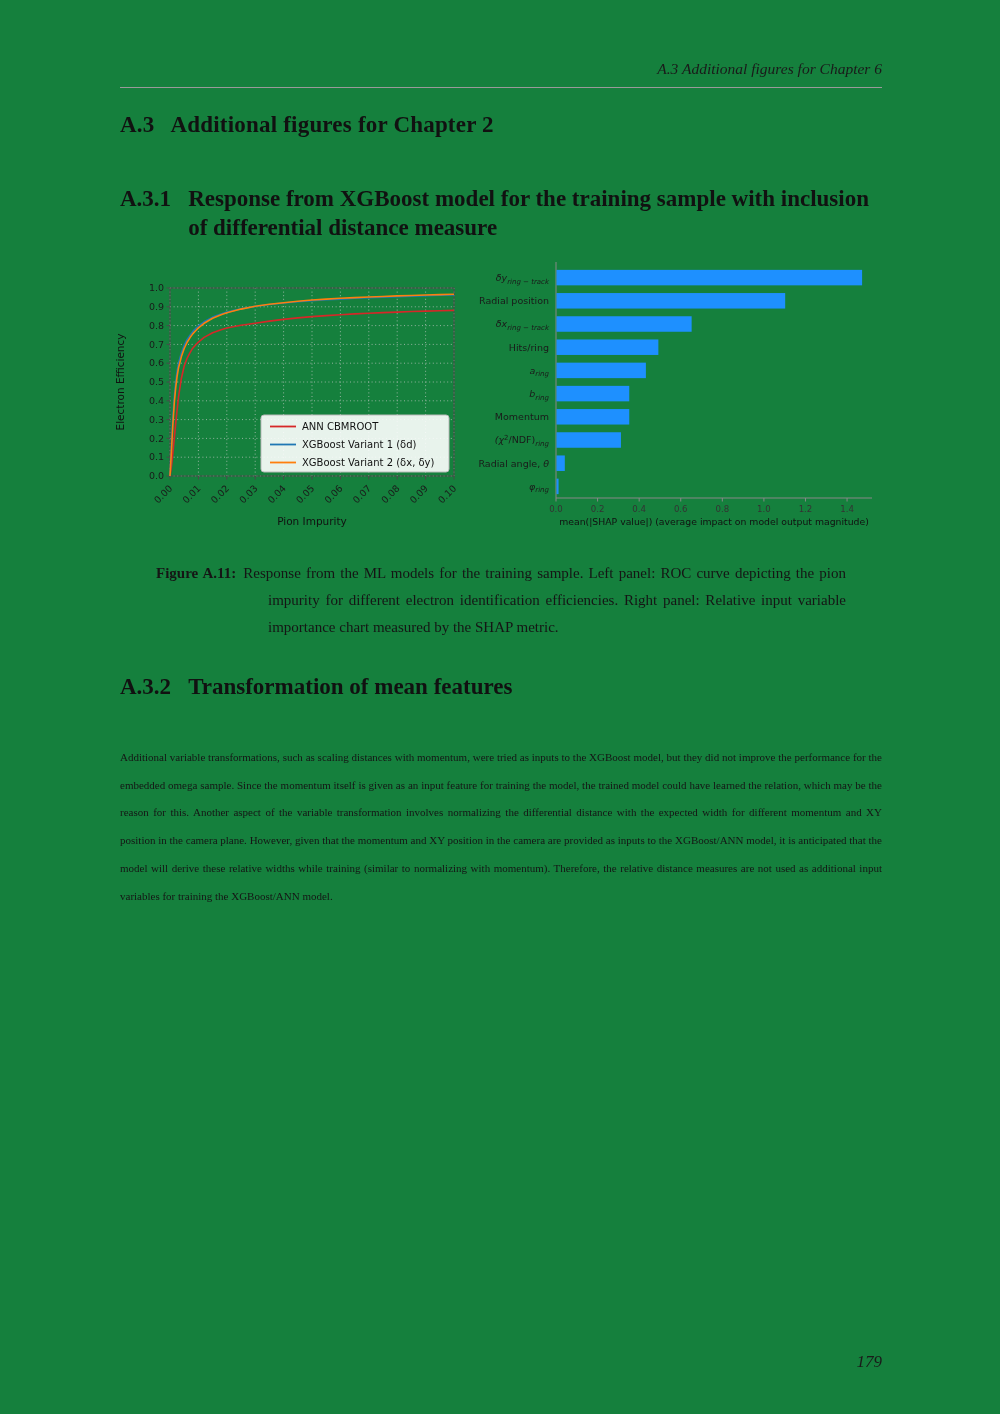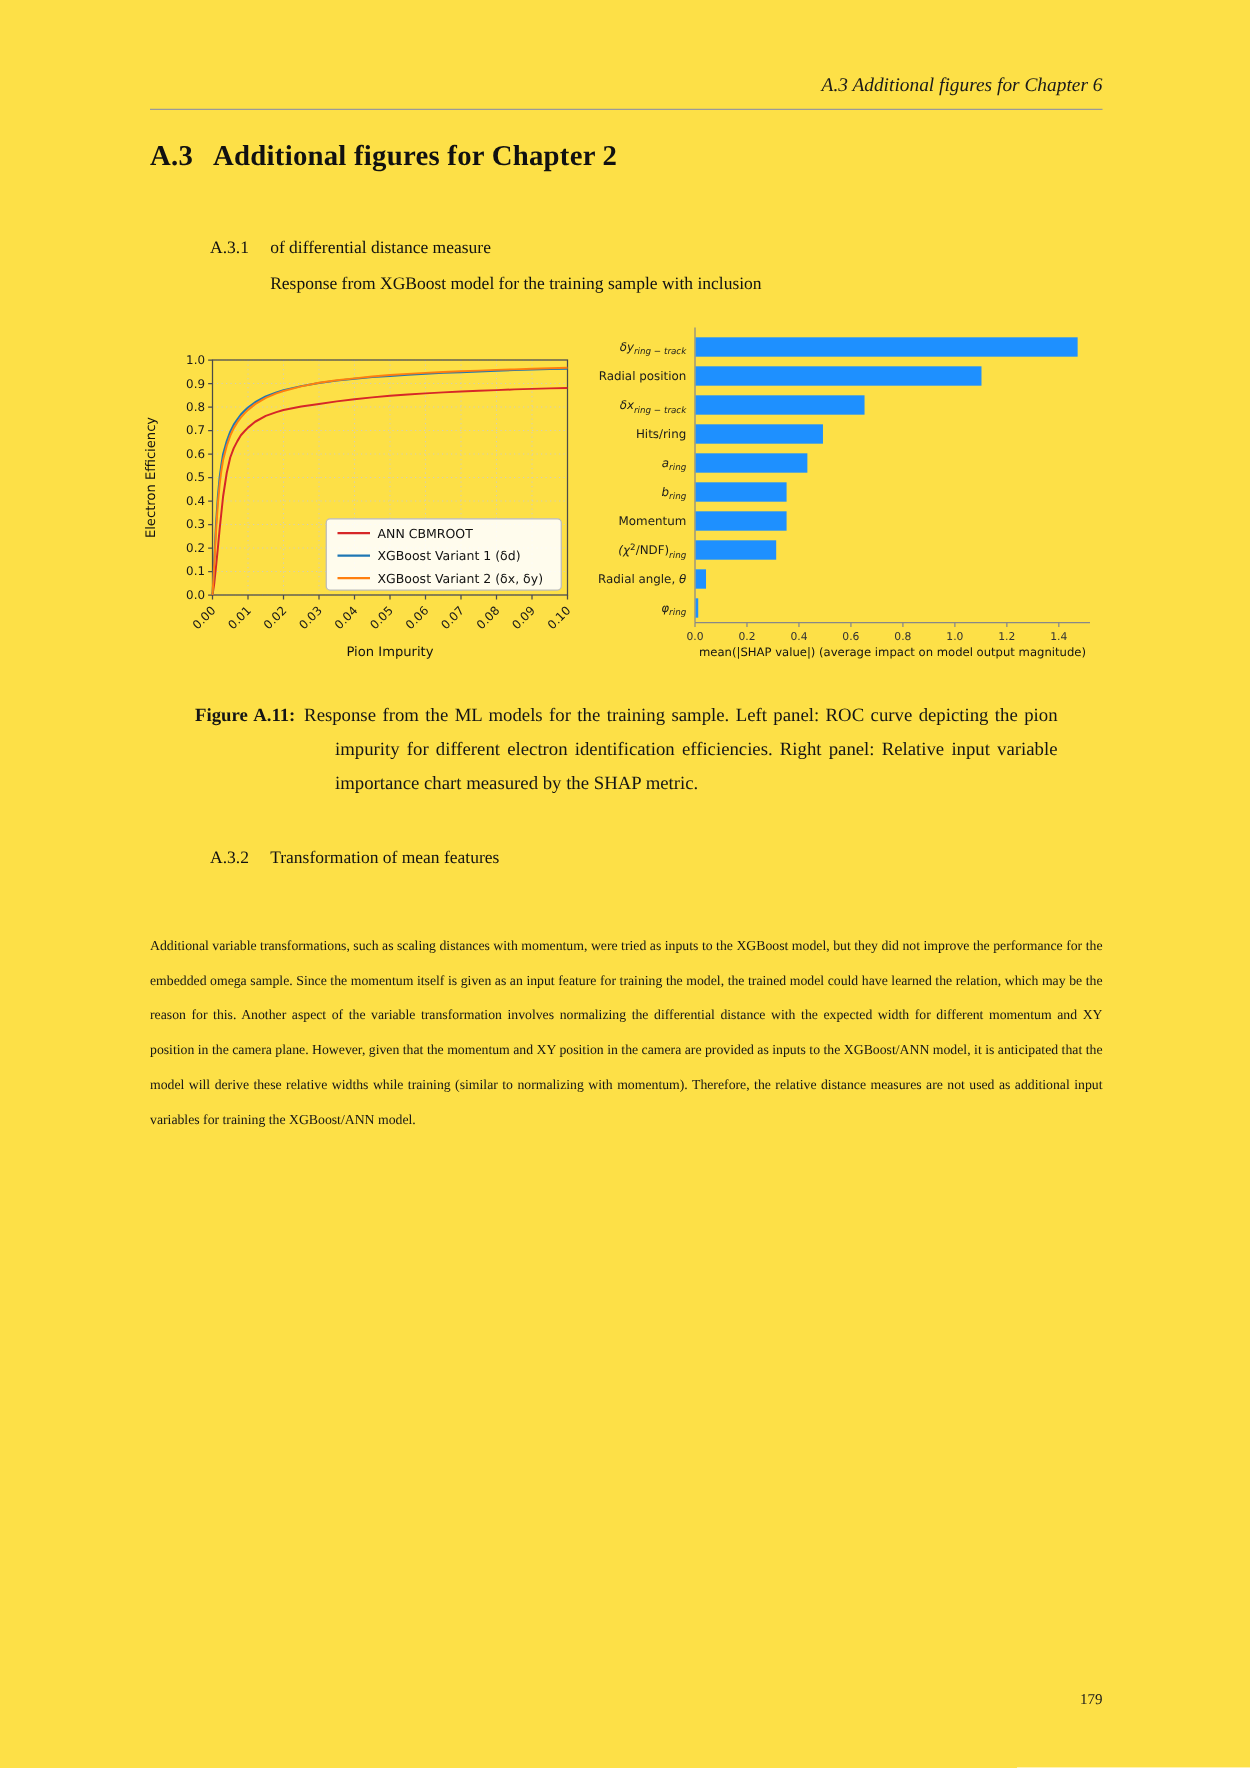--- a/index.html
+++ b/index.html
@@ -1,75 +1,75 @@
 <!DOCTYPE html>
 <html><head>
 <meta charset="utf-8">
 <style>
   html,body{margin:0;padding:0;background:#ffffff;}
   .page{
-    position:relative;width:1000px;height:1414px;background:#fde047;
+    position:relative;width:1000px;height:1414px;background:#15803d;
     font-family:"Liberation Serif","DejaVu Serif",serif;color:#111;
     overflow:hidden;
   }
   .running-head{
     position:absolute;top:60px;left:120px;right:118px;
     text-align:right;font-style:italic;font-size:15.5px;color:#1a1a1a;
   }
   .head-rule{
     position:absolute;top:87px;left:120px;right:118px;
     border-top:1.6px solid #9a9a9a;height:0;
   }
   .sec-heading{
     position:absolute;top:112px;left:120px;margin:0;
     font-size:23px;font-weight:bold;letter-spacing:.2px;
   }
   .sec-heading .num{margin-right:16px;margin-top:31px;}
   .subsec{
     position:absolute;left:120px;display:flex;
-    font-size:14px;font-weight:normal;line-height:29px;margin-left:48px;
+    font-size:23px;font-weight:bold;line-height:29px;
   }
   #ss1{top:184px;width:780px;}
   #ss2{top:672px;}
   .subsec .num2{margin-right:17px;white-space:nowrap;}
   .subsec .lines span{display:block;}
   .figure-row{
     position:absolute;top:258px;left:112px;display:flex;gap:2px;align-items:flex-start;
   }
   .caption{
     position:absolute;top:560px;left:268px;width:578px;
     text-indent:-112px;text-align:justify;
     font-size:15px;line-height:27px;color:#151515;
   }
   .cap-label{font-weight:bold;margin-right:7px;}
   .body-par{
     position:absolute;top:744px;left:120px;width:762px;
     font-size:11px;line-height:27.7px;text-align:justify;color:#151515;
   }
   .page-number{
-    position:absolute;top:1352px;right:118px;font-size:12px;color:#1a1a1a;
+    position:absolute;top:1352px;right:118px;font-size:17px;color:#1a1a1a;font-style:italic;
   }
 </style>
 </head>
 <body>
 
 <div class="page">
 
   <div class="running-head">A.3  Additional figures for Chapter 6</div>
   <div class="head-rule"></div>
 
   <h1 class="sec-heading">
     <span class="num">A.3</span><span>Additional figures for Chapter 2</span>
   </h1>
 
   <div class="subsec" id="ss1">
     <span class="num2">A.3.1</span>
     <span class="lines">
+      <span>Response from XGBoost model for the training sample with inclusion</span>
       <span>of differential distance measure</span>
-      <span>Response from XGBoost model for the training sample with inclusion</span>
     </span>
   </div>
 
   <div class="figure-row">
     <div id="roc-chart"><svg width="356" height="272" viewBox="0 0 356 272" font-family="&quot;DejaVu Sans&quot;,&quot;Liberation Sans&quot;,sans-serif">
           <line x1="58" y1="218" x2="342" y2="218" stroke="#cccccc" stroke-width="0.7" stroke-dasharray="1 2.6"></line>
           <line x1="58" y1="199.2" x2="342" y2="199.2" stroke="#cccccc" stroke-width="0.7" stroke-dasharray="1 2.6"></line>
           <line x1="58" y1="180.4" x2="342" y2="180.4" stroke="#cccccc" stroke-width="0.7" stroke-dasharray="1 2.6"></line>
           <line x1="58" y1="161.6" x2="342" y2="161.6" stroke="#cccccc" stroke-width="0.7" stroke-dasharray="1 2.6"></line>
           <line x1="58" y1="142.8" x2="342" y2="142.8" stroke="#cccccc" stroke-width="0.7" stroke-dasharray="1 2.6"></line>

